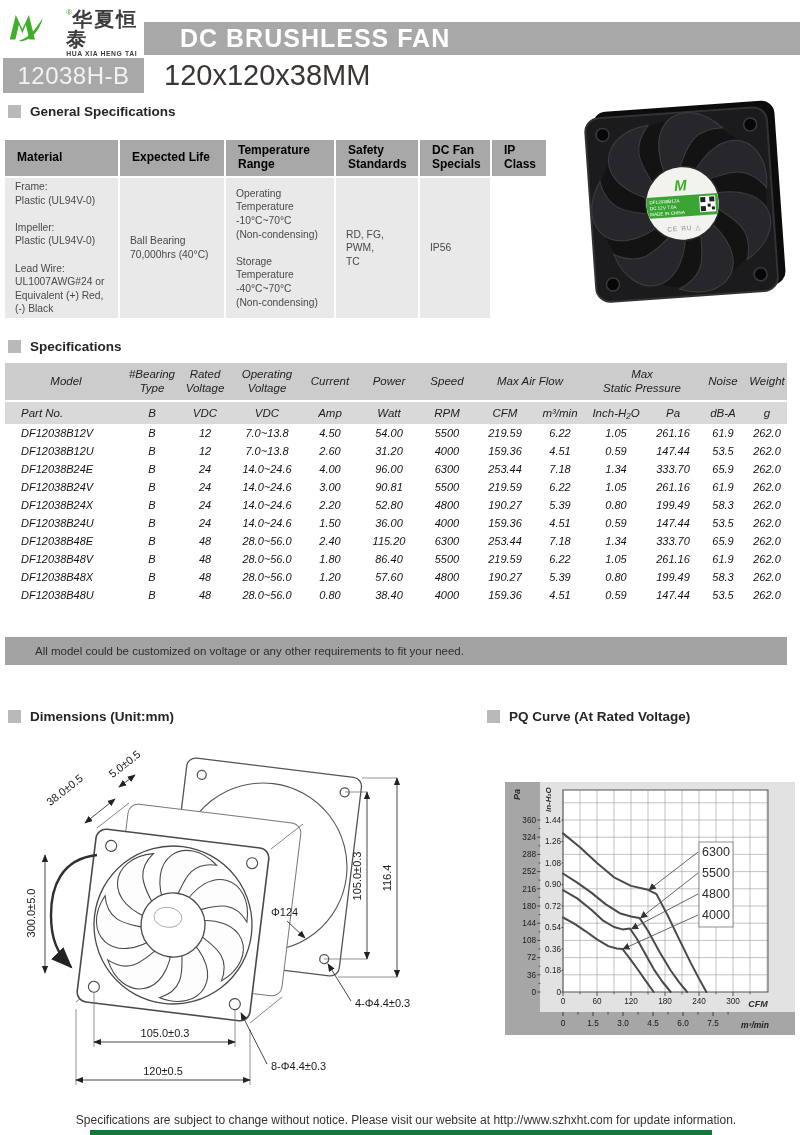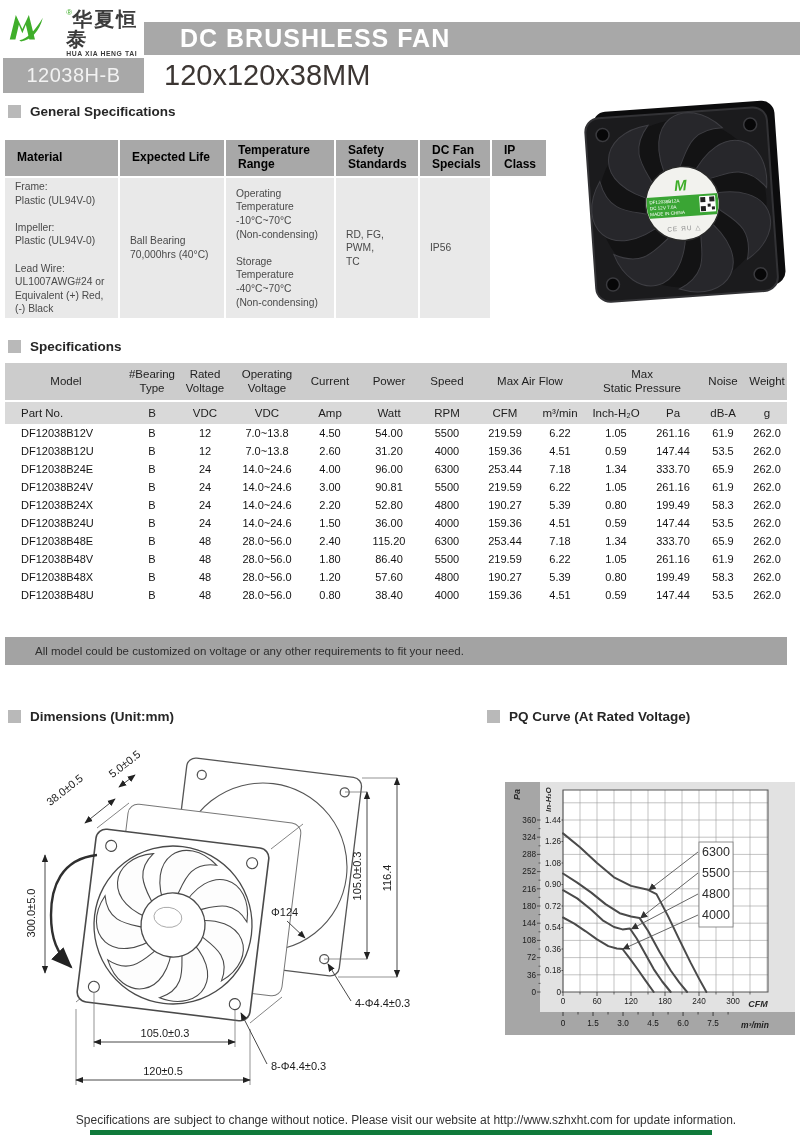--- a/index.html
+++ b/index.html
@@ -8,33 +8,33 @@
   .abs{position:absolute;}
   
   #title-bar{left:144px;top:22px;width:749px;height:33px;background:#a8a8a8;}
   #title-bar span{display:block;padding-left:36px;line-height:33px;color:#fff;font-size:25px;font-weight:bold;letter-spacing:1px;}
   #logo{left:8px;top:9px;width:140px;height:46px;display:flex;align-items:flex-start;}
   #logo .cnblock{margin-left:20px;line-height:1;}
   #logo .cn{font-size:20px;font-weight:bold;color:#3c3c3c;letter-spacing:2px;}
   #logo .en{font-size:6.8px;font-weight:bold;color:#3c3c3c;letter-spacing:0.6px;margin-top:2px;}
   #logo .reg{color:#3fae2a;font-size:8px;vertical-align:top;}
   #model-box{left:3px;top:58px;width:141px;height:35px;background:#a8a8a8;text-align:center;}
-  #model-box span{line-height:35px;color:#f2f2f2;font-size:20px;letter-spacing:0.5px;}
+  #model-box span{line-height:35px;color:#f2f2f2;font-size:24px;letter-spacing:0.5px;}
   #size-text{left:164px;top:58px;height:35px;line-height:35px;font-size:29px;color:#3c3633;}
   
   .sec-h{display:flex;align-items:center;gap:9px;}
   .sec-h .bullet{width:13px;height:13px;background:#b9b9b9;}
   .sec-h .t{font-size:13.5px;font-weight:bold;color:#262626;}
   
   #gs{left:5px;top:140px;width:537px;display:grid;grid-template-columns:113px 104px 108px 82px 70px 54px;
       grid-template-rows:36px 140px;gap:2px;background:#fff;}
   .gs-h{background:#a8a8a8;color:#000000;font-weight:bold;font-size:12px;display:flex;align-items:center;padding-left:12px;line-height:1.15;white-space:pre-line;}
   .gs-c{background:#e9e9e9;color:#4a4a4a;font-size:10.3px;line-height:1.32;display:flex;align-items:center;padding:4px 4px 4px 10px;white-space:pre-line;}
   
-  #spec{left:5px;top:363px;width:782px;border-collapse:collapse;table-layout:fixed;}
+  #spec{left:5px;top:363px;width:782px;border-collapse:collapse;table-layout:fixed;font-style:italic;}
   #spec th,#spec td{padding:0;text-align:center;font-weight:normal;}
   #spec tr.h1 th{background:#cccccc;height:37px;font-size:11.5px;color:#1e1e1e;line-height:1.15;white-space:pre-line;border-bottom:2px solid #fff;}
   #spec tr.h2 th{background:#d9d9d9;height:22px;font-size:11.5px;color:#1e1e1e;}
   #spec tbody td{height:18px;font-size:11px;color:#141414;}
   #spec .pn{text-align:left;padding-left:16px;}
   #note-row{left:5px;top:637px;width:782px;height:28px;background:#a3a3a3;display:flex;align-items:center;}
   #note-row span{padding-left:30px;font-size:11.5px;color:#2e2e2e;}
   
   #footer{left:6px;top:1113px;width:100%;text-align:center;font-size:12px;color:#333;}
   #green-bar{left:90px;top:1130px;width:622px;height:5px;background:#107a3b;}

